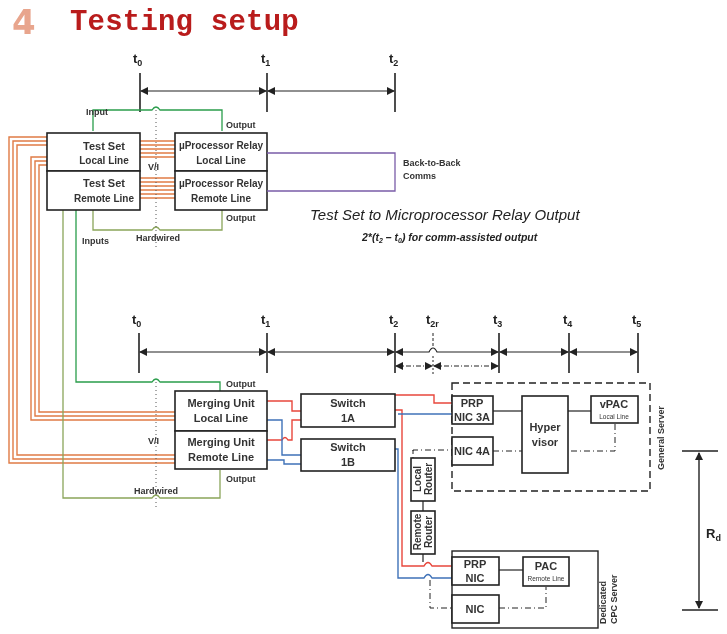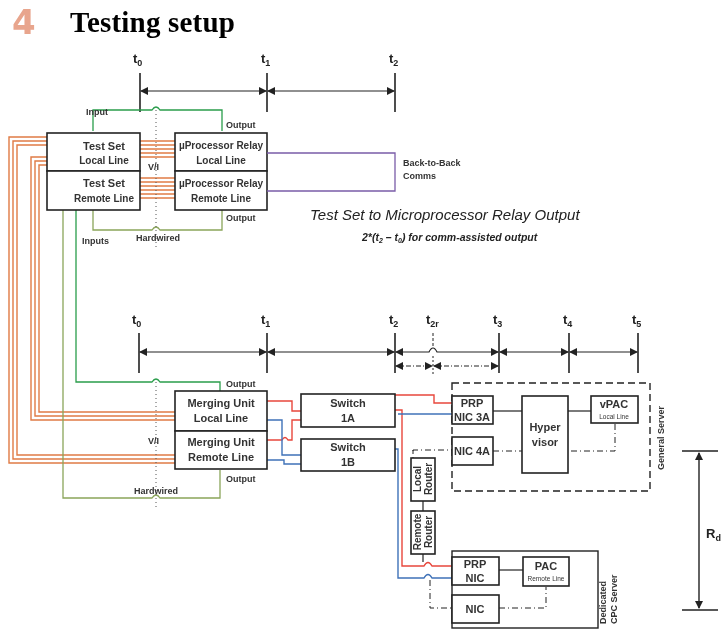--- a/index.html
+++ b/index.html
@@ -1,19 +1,19 @@
 <!DOCTYPE html>
 <html><head>
 <meta charset="utf-8">
 <style>
   html, body { margin: 0; padding: 0; background: #ffffff; }
   body { width: 727px; height: 634px; position: relative; overflow: hidden; font-family: "DejaVu Sans", sans-serif; }
   .heading { position: absolute; left: 12px; top: 2px; height: 40px; display: flex; align-items: center; }
   .heading .num { color: #e8a58d; font-weight: bold; font-size: 34px; width: 58px; font-family: "DejaVu Sans", sans-serif; }
-  .heading .title { color: #000000; font-weight: bold; font-size: 29px; font-family: Liberation Serif, serif; letter-spacing: 0.2px; }
+  .heading .title { color: #b91c1c; font-weight: bold; font-size: 29px; font-family: Liberation Mono, monospace; letter-spacing: 0.2px; }
   svg { position: absolute; left: 0; top: 0; }
   svg text { font-family: "Liberation Sans", sans-serif; fill: #222; }
   .tlab { font-weight: bold; font-size: 13px; }
   .sm { font-size: 9px; font-weight: bold; fill: #333; }
   .box { fill: #fff; stroke: #222; stroke-width: 1.6; }
   .blab { font-size: 11px; font-weight: bold; text-anchor: middle; fill: #333; }
   .blab2 { font-size: 10px; font-weight: bold; text-anchor: middle; fill: #333; }
   .tiny { font-size: 6.5px; text-anchor: middle; fill: #333; }
   .ann { font-style: italic; fill: #222; }
 </style>

